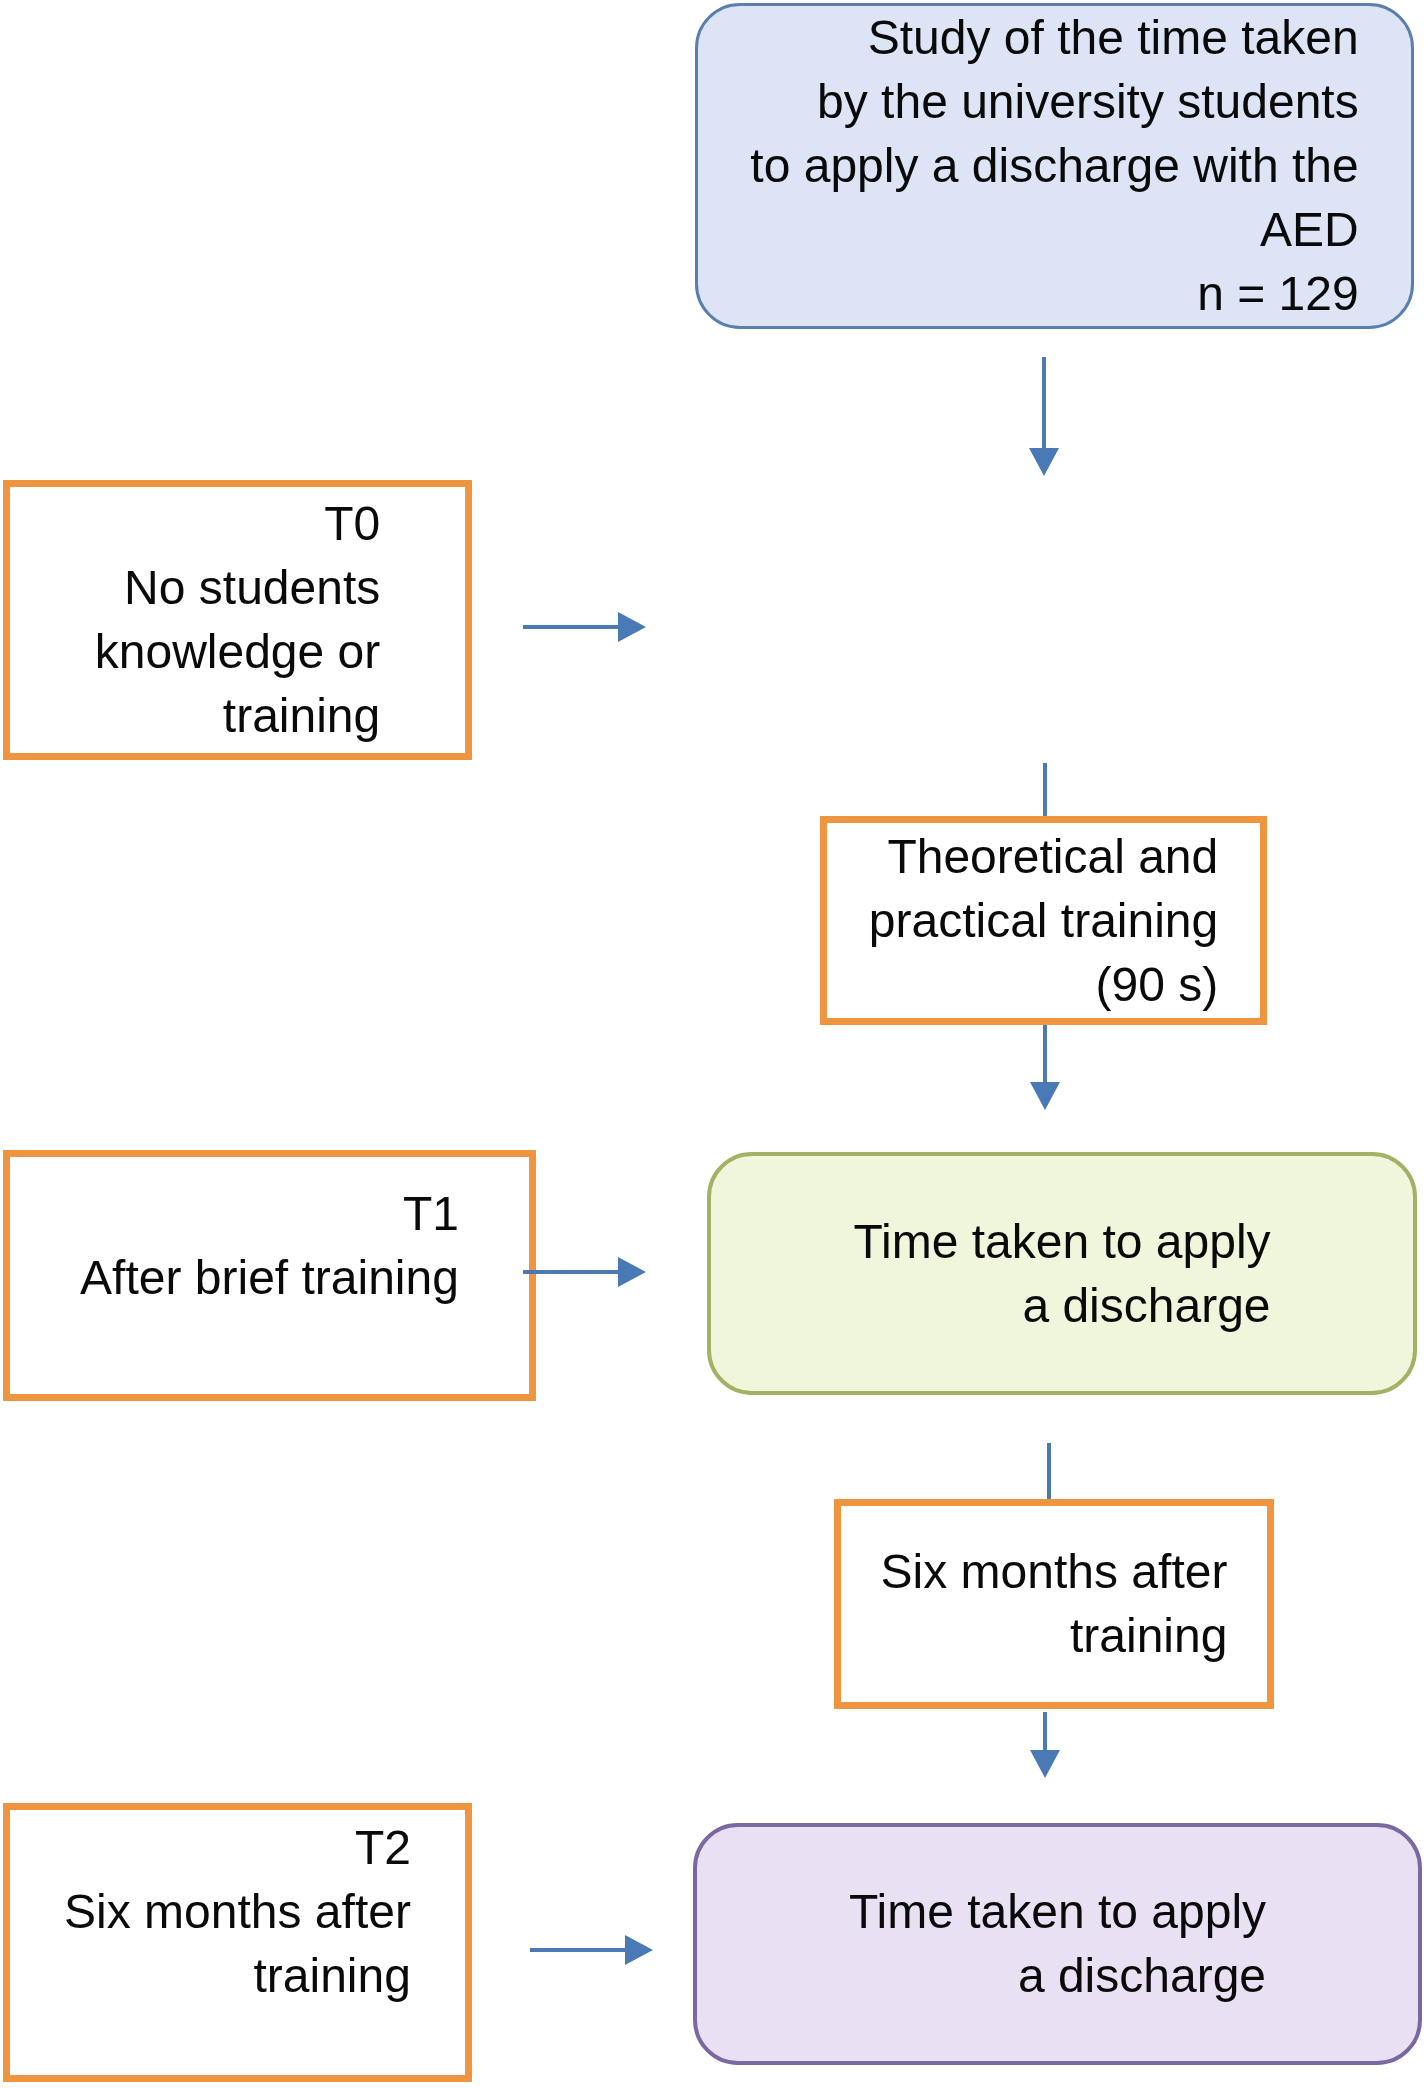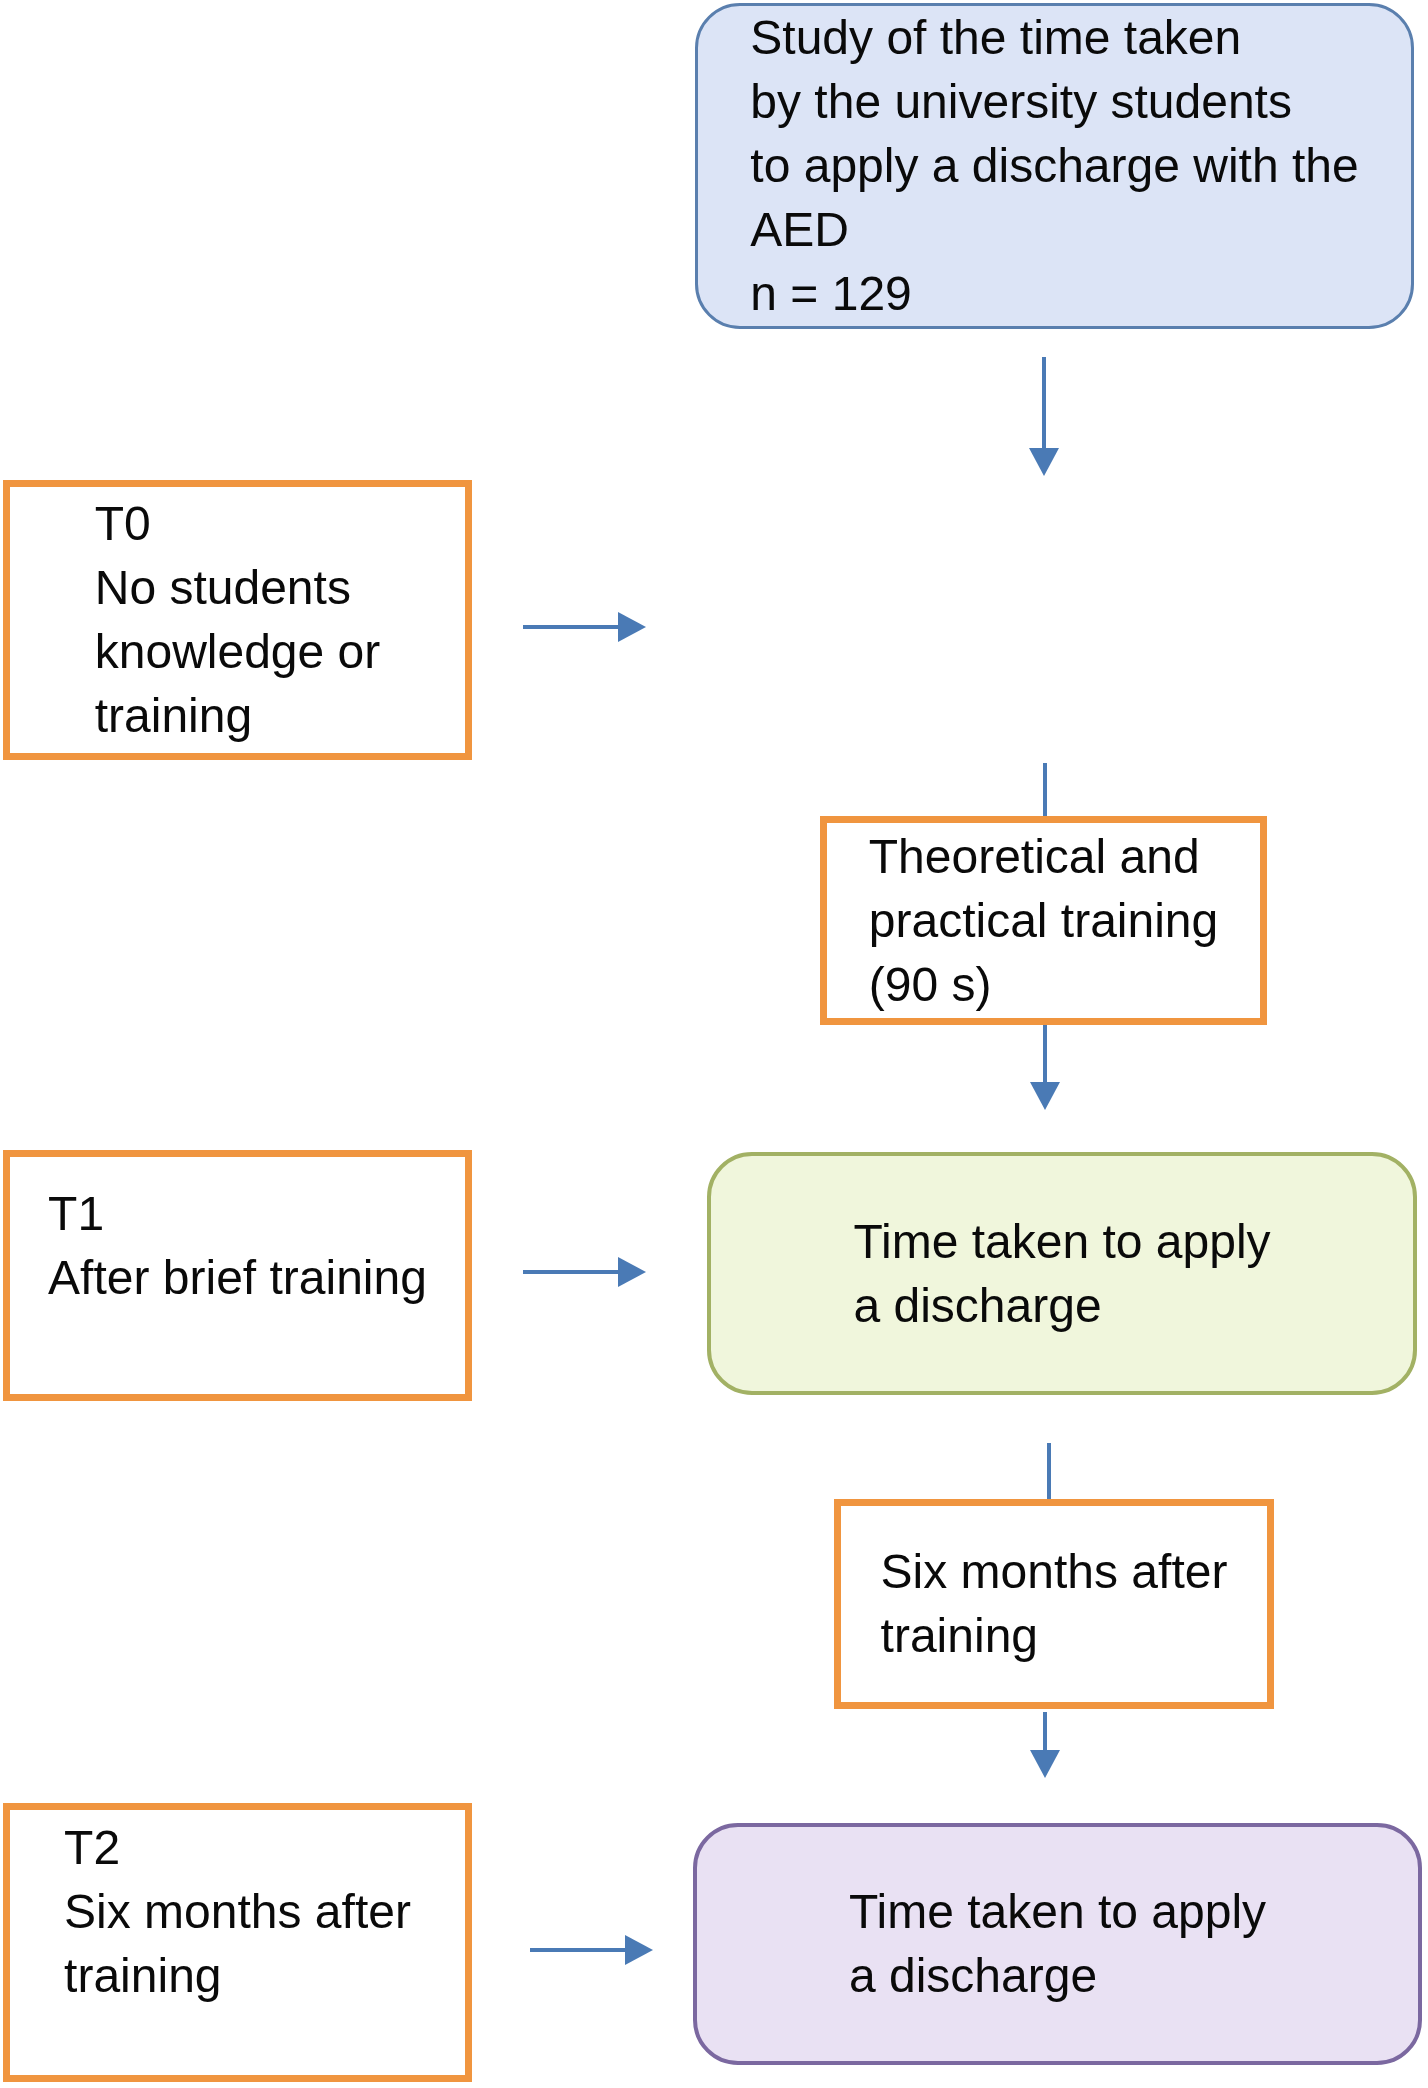--- a/index.html
+++ b/index.html
@@ -11,21 +11,21 @@
     --purple-fill:#e9e1f3; --purple-border:#7b68a0;
   }
   html,body{margin:0;padding:0;background:#ffffff;}
   #canvas{
     position:relative;width:1428px;height:2088px;background:#ffffff;overflow:hidden;
     font-family:"Liberation Sans","DejaVu Sans",sans-serif;color:#0a0a0a;
   }
   .box{
     position:absolute;box-sizing:border-box;
     display:flex;flex-direction:column;align-items:center;justify-content:center;
-    text-align:left;white-space:pre-line;
+    text-align:right;white-space:pre-line;
     font-size:48px;line-height:64px;
   }
   .rounded{border-radius:45px;border:4px solid;}
   .stage{background:#ffffff;border:7px solid var(--stage-border);}
   .study{background:var(--study-fill);border:3px solid var(--study-border);border-radius:45px;}
   .pink{background:var(--pink-fill);border-color:var(--pink-border);}
   .green{background:var(--green-fill);border-color:var(--green-border);}
   .purple{background:var(--purple-fill);border-color:var(--purple-border);}
   .arrow-v{position:absolute;width:4px;background:var(--arrow);}
   .arrow-v.head::after{
@@ -60,21 +60,21 @@
 
 
   <div class="arrow-v" style="left:1043px;top:763px;height:53px;"></div>
 
   <div class="box stage" style="left:820px;top:816px;width:447px;height:209px;">Theoretical and
 practical training
 (90 s)</div>
 
   <div class="arrow-v head" style="left:1043px;top:1025px;height:57px;"></div>
 
-  <div class="box stage" style="left:3px;top:1150px;width:469px;height:251px;justify-content:flex-start;padding-top:25px;">T1
+  <div class="box stage" style="left:3px;top:1150px;width:533px;height:251px;justify-content:flex-start;padding-top:25px;">T1
 After brief training</div>
 
   <div class="arrow-h head" style="left:523px;top:1270px;width:95px;"></div>
 
   <div class="box rounded green" style="left:707px;top:1152px;width:710px;height:243px;">Time taken to apply
 a discharge</div>
 
   <div class="arrow-v" style="left:1047px;top:1443px;height:56px;"></div>
 
   <div class="box stage" style="left:834px;top:1499px;width:440px;height:210px;">Six months after

